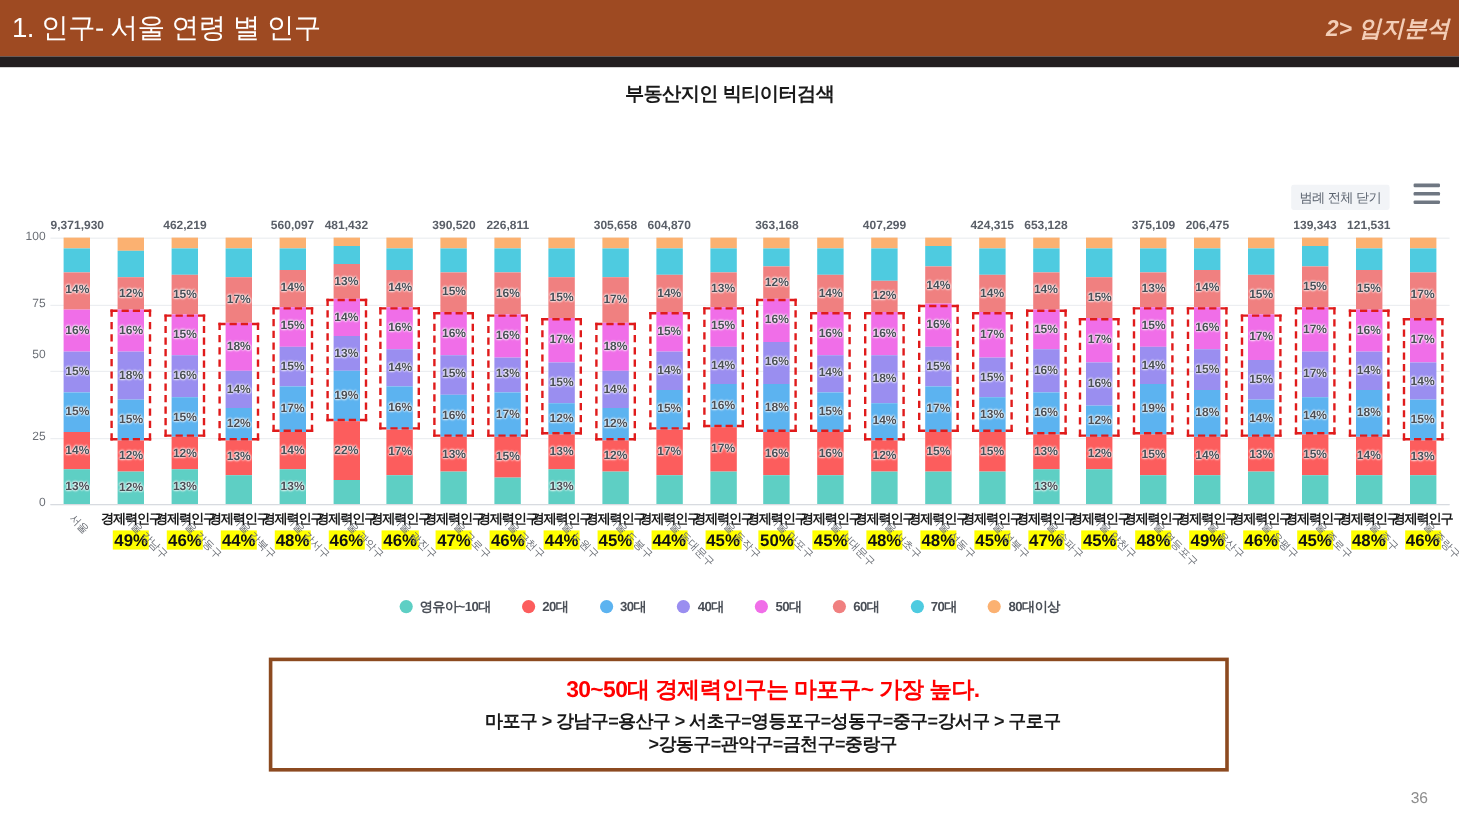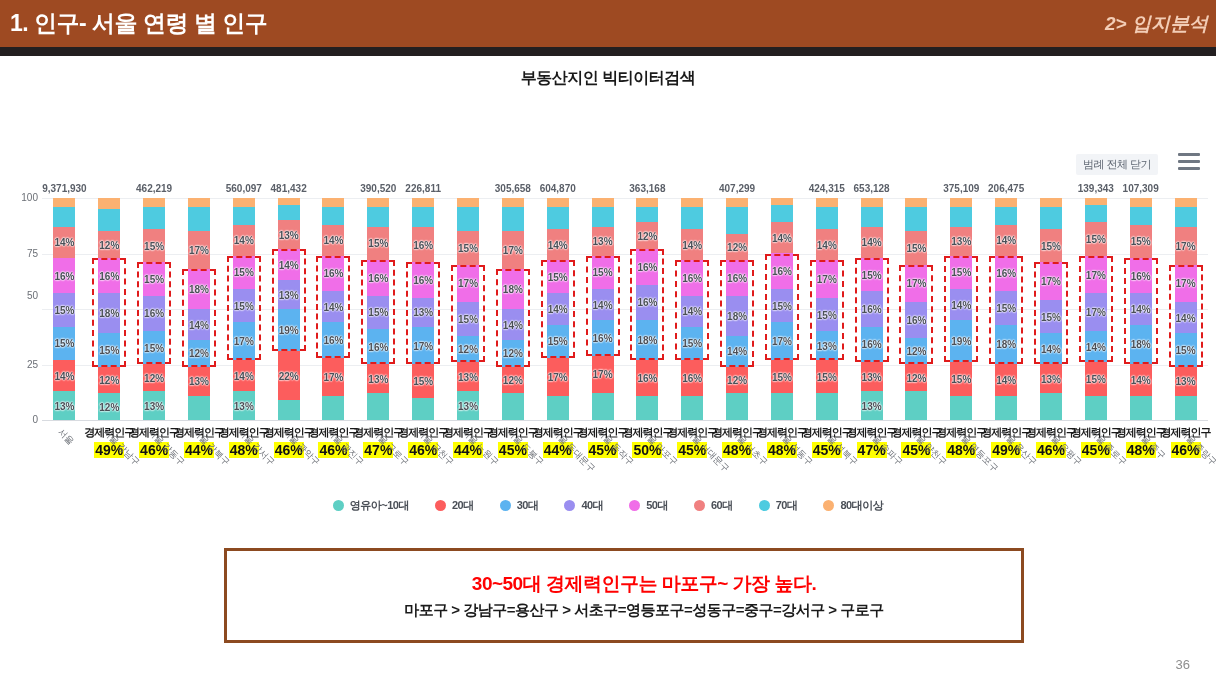--- a/index.html
+++ b/index.html
@@ -9,21 +9,21 @@
     font-family:"Liberation Sans","DejaVu Sans",sans-serif;
     overflow:hidden;position:relative;
   }
   
   .hdr{
     position:absolute;left:0;top:0;width:1216px;height:47px;
     background:#9e4a22;
   }
   .hdr-title{
     position:absolute;left:10px;top:8px;
-    font-size:23px;font-weight:bold;color:#ffffff;letter-spacing:-0.5px;
+    font-size:23px;font-weight:normal;color:#ffffff;letter-spacing:-0.5px;
     white-space:nowrap;
   }
   .hdr-right{
     position:absolute;right:8px;top:11px;
     font-size:19px;font-weight:bold;font-style:italic;color:#f3cdb6;
     white-space:nowrap;
   }
   .hdr-rule{
     position:absolute;left:0;top:47px;width:1216px;height:9px;
     background:#231f20;
@@ -832,21 +832,21 @@
               <span>14%</span>
             </div>
             <div class="seg" style="background: rgb(92, 179, 240); height: 18%;">
               <span>18%</span>
             </div>
             <div class="seg" style="background: rgb(252, 93, 93); height: 14%;">
               <span>14%</span>
             </div>
             <div class="seg" style="background: rgb(94, 207, 196); height: 11%;"></div>
           </div>
-          <div class="total">107,309</div>
+          <div class="total">121,531</div>
           <div class="dash" style="top: 59.94px; height: 106.56px;"></div>
           <div class="econ-lbl">경제력인구</div>
           <div class="pct-lbl">48%</div>
           <div class="xlab">서울 중구</div>
         </div>
         <div class="col">
           <div class="bar">
             <div class="seg" style="background: rgb(251, 177, 113); height: 4%;"></div>
             <div class="seg" style="background: rgb(78, 203, 224); height: 9%;"></div>
             <div class="seg" style="background: rgb(240, 128, 128); height: 17%;">
@@ -906,15 +906,16 @@
       <div class="lg">
         <i style="background: rgb(251, 177, 113);"></i>
         <span>80대이상</span>
       </div>
     </div>
 </div>
 
 <div class="box">
   <div class="box-l1">30~50대 경제력인구는 마포구~ 가장 높다.</div>
   <div class="box-l2">마포구 &gt; 강남구=용산구 &gt; 서초구=영등포구=성동구=중구=강서구 &gt; 구로구</div>
+  <div class="box-l3">&gt;강동구=관악구=금천구=중랑구</div>
 </div>
 
 <div class="pageno">36</div>
 
 </body></html>

